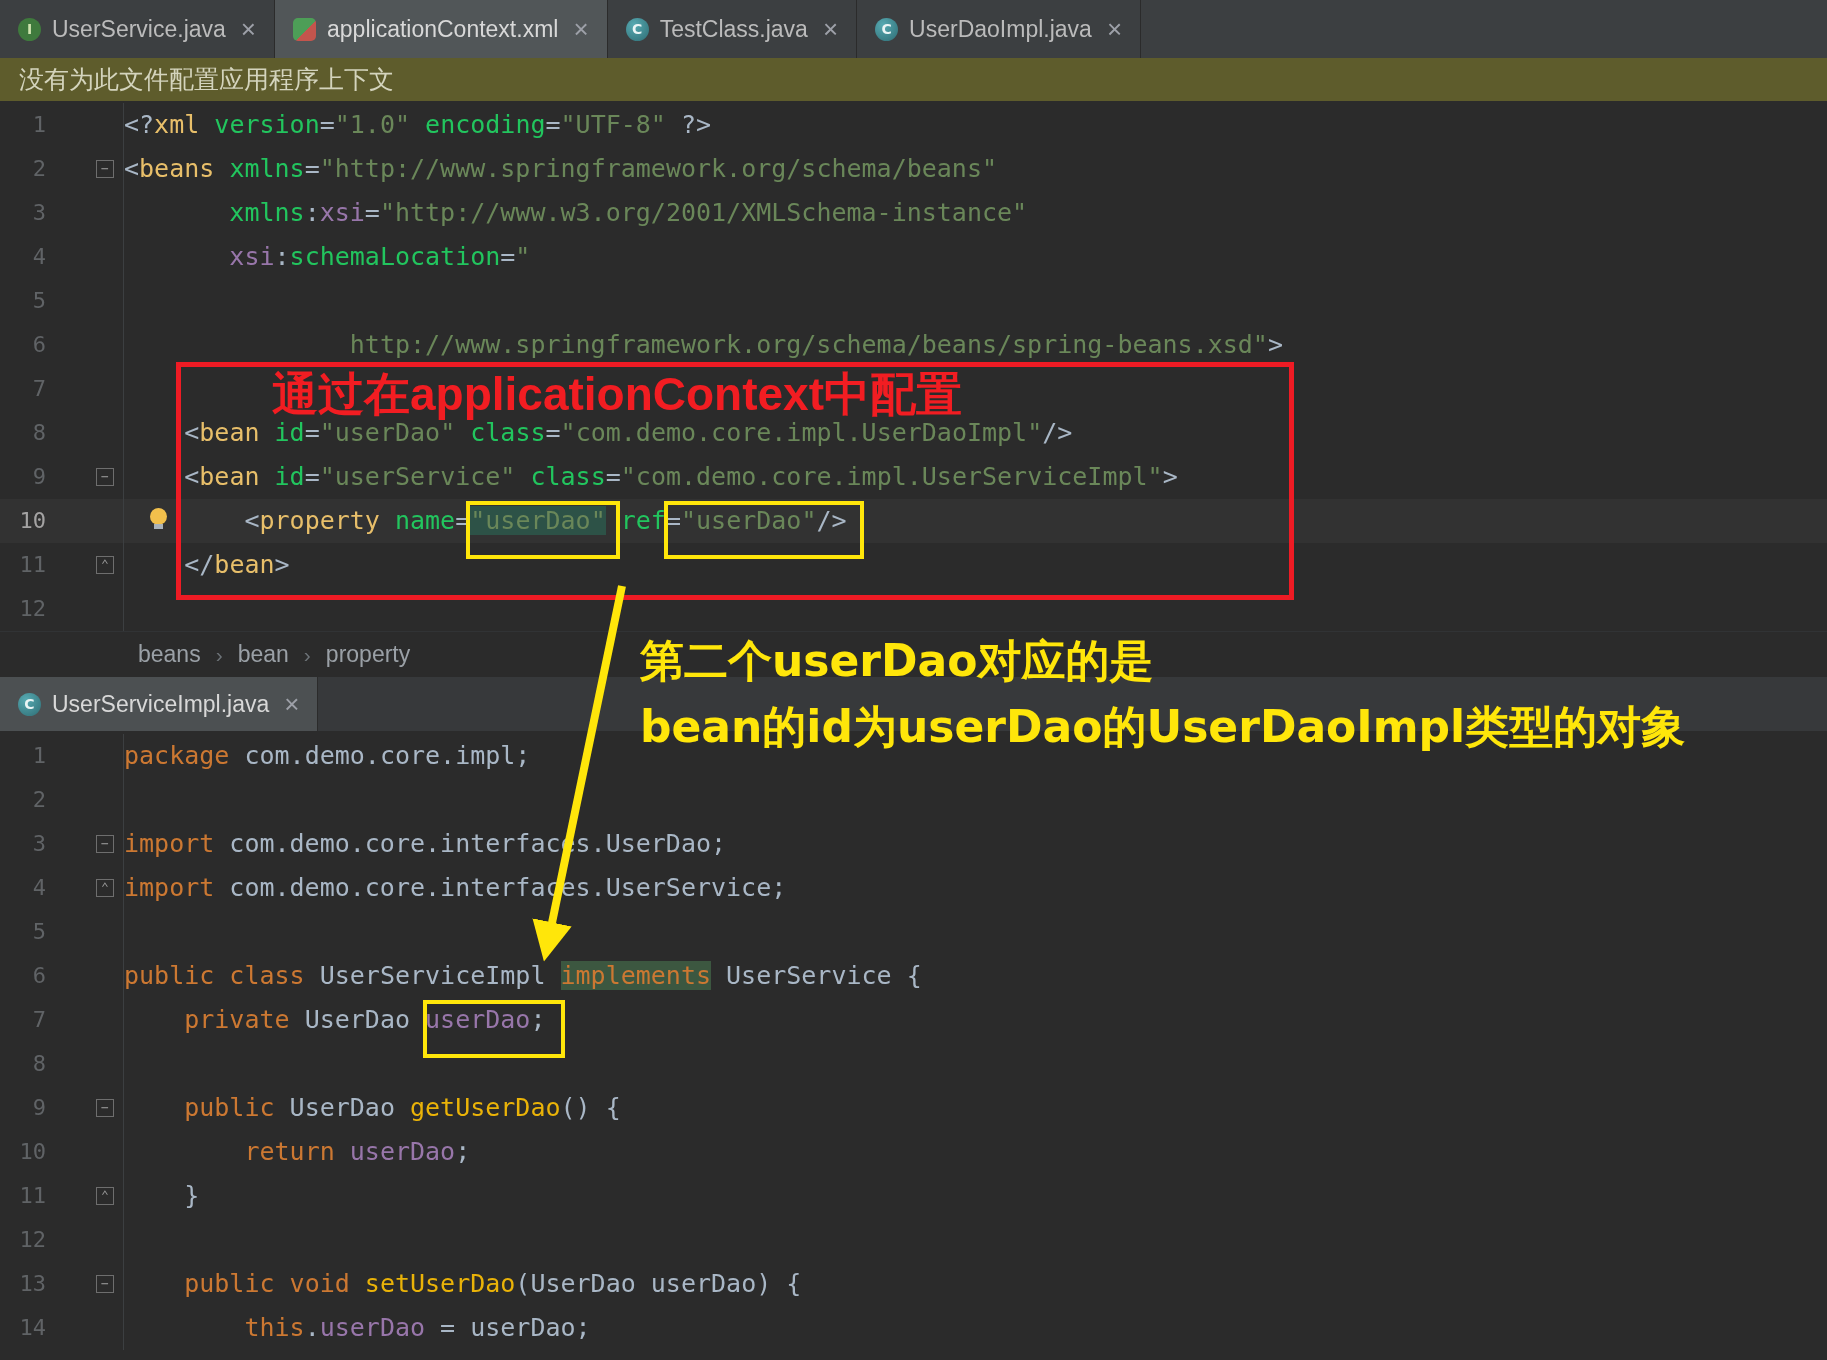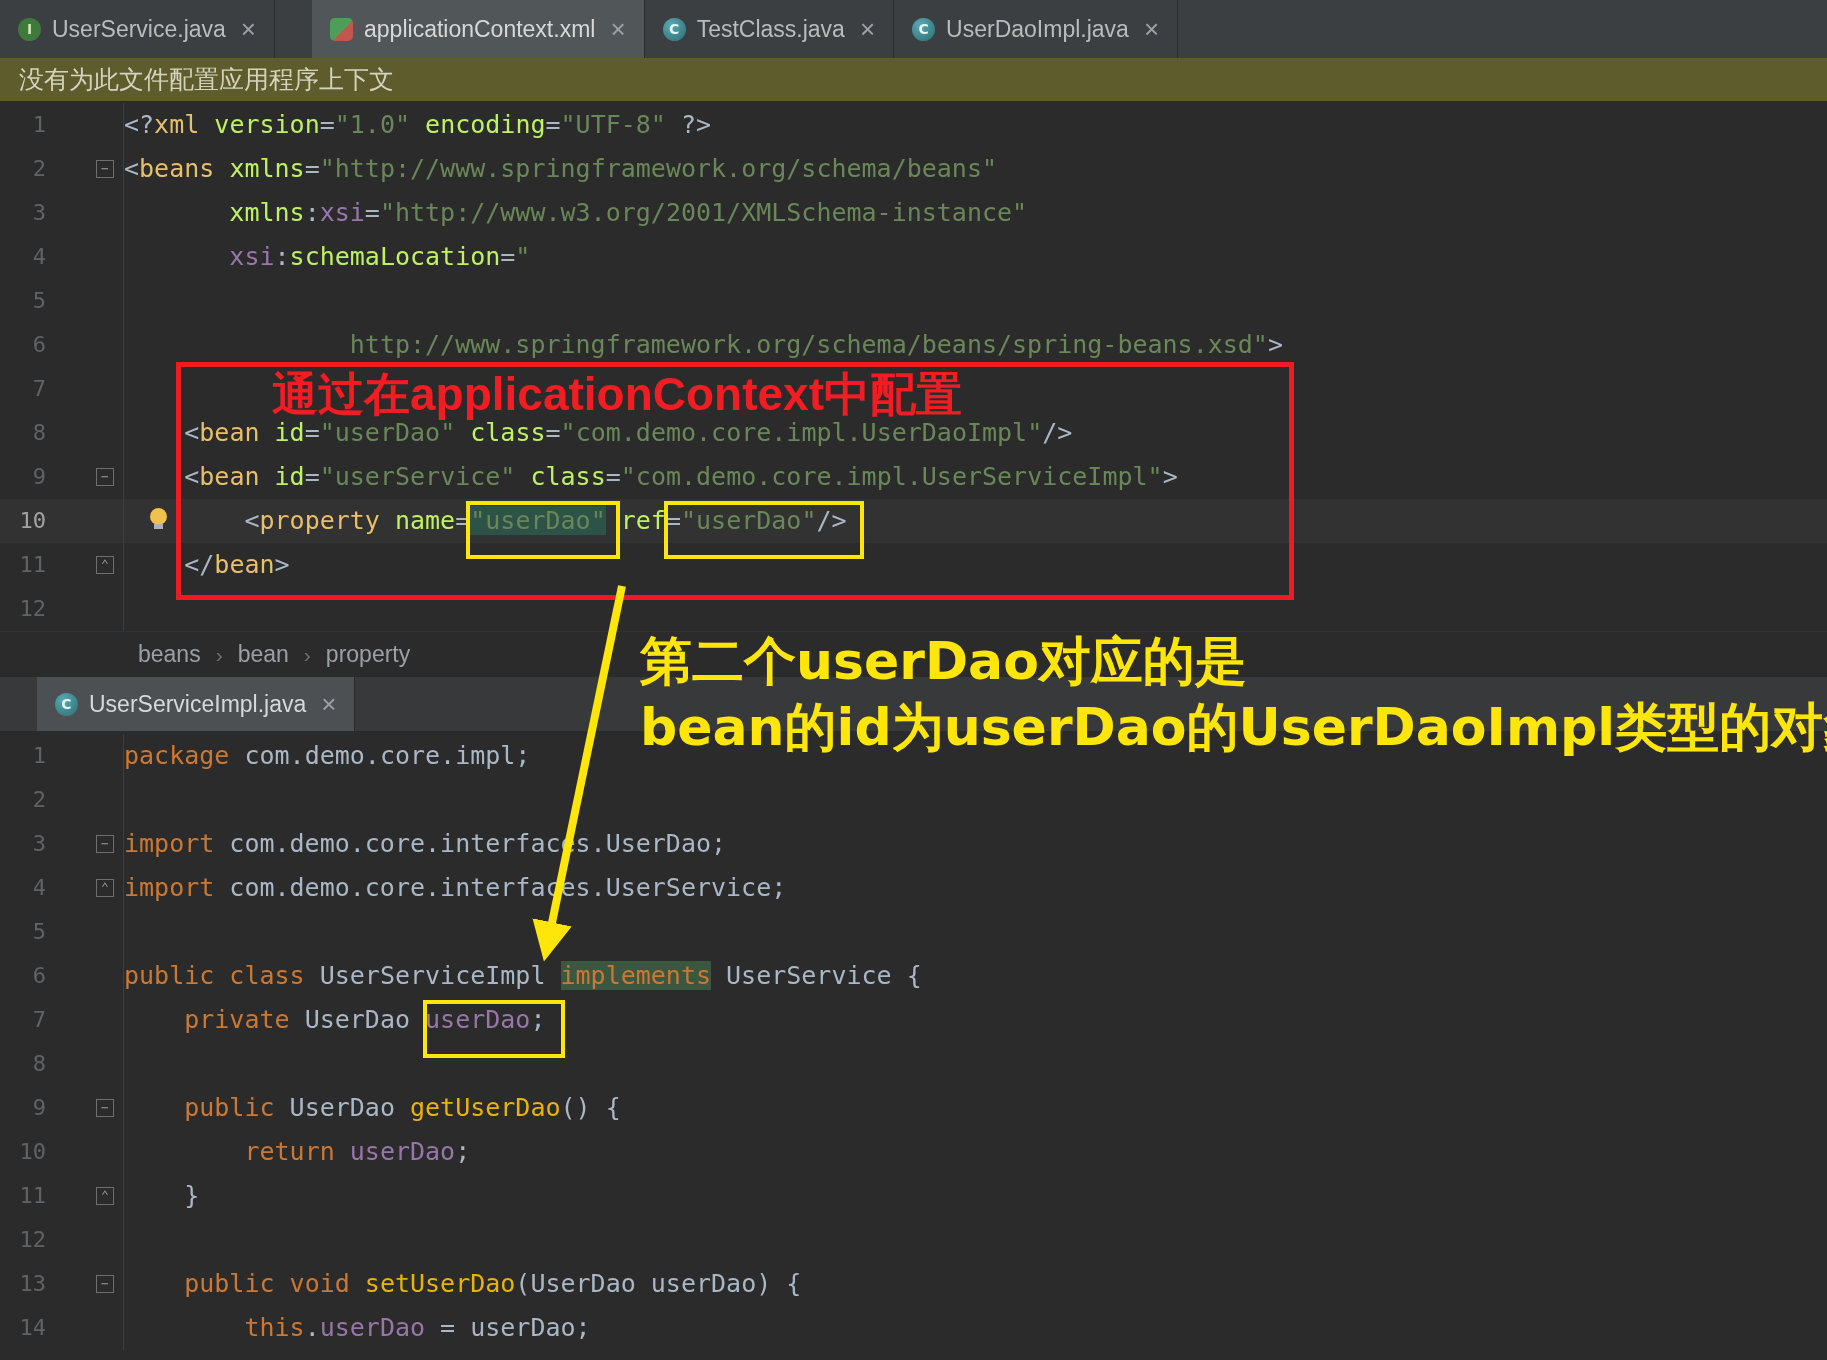--- a/index.html
+++ b/index.html
@@ -4,21 +4,21 @@
 <style>
   * { margin:0; padding:0; box-sizing:border-box; }
   html,body { width:1827px; height:1360px; overflow:hidden; }
   body { background:#2b2b2b; font-family:"Liberation Sans", sans-serif; position:relative; }
 
   
   .tabbar { display:flex; align-items:stretch; background:#3c3f41; height:58px; }
   .tabbar.bottom { height:54px; background:#37393b; }
   .tab { display:flex; align-items:center; gap:11px; padding:0 18px; border-right:1px solid #2b2b2b;
          color:#bbbbbb; font-size:23px; white-space:nowrap; }
-  .tab.active { background:#515658; color:#d8d8d8;margin-left:37px; }
+  .tab.active { background:#515658; color:#d8d8d8; }
   .tabbar.bottom .tab.active { background:#4c5052; }
   .ticon { width:23px; height:23px; flex:none; border-radius:50%; display:flex; align-items:center;
            justify-content:center; font-size:14px; font-weight:bold; font-family:"DejaVu Sans", sans-serif; }
   .icon-interface { background:#3f7a3d; color:#cfe3ae; }
   .icon-class { background:radial-gradient(circle at 35% 30%, #57aab2, #2e6d74); color:#eaf5f5; }
   .icon-spring { border-radius:5px; background:linear-gradient(135deg,#4d9e57 55%, #c4554d 55%); }
   .tclose { color:#9da0a8; font-size:26px; line-height:1; margin-left:4px; }
 
   
   .notif { height:43px; background:#5e5c2c; color:#d4d4bd; font-size:25px;
@@ -35,21 +35,21 @@
   .foldcol { width:78px; flex:none; position:relative; border-right:1px solid #3c3f41; }
   .foldbox { position:absolute; right:9px; top:50%; transform:translateY(-50%);
              width:18px; height:18px; border:1px solid #6e6e6e; background:#2b2b2b;
              color:#9a9a9a; font-size:13px; line-height:16px; text-align:center; }
   .codecell { flex:1; white-space:pre; position:relative; color:#a9b7c6; }
   .bulb { position:absolute; left:26px; top:9px; width:17px; height:17px;
           border-radius:50%; background:#f2c04c; }
   .bulb::after { content:""; position:absolute; left:4px; bottom:-4px; width:9px; height:5px; background:#a9b2ba; }
 
   .tk-tag   { color:#e8bf6a; }
-  .tk-attr  { color:#bef264;text-align:center; }
+  .tk-attr  { color:#22c55e;text-align:center; }
   .tk-ns    { color:#9876aa; }
   .tk-str   { color:#6a8759; }
   .tk-punc  { color:#a9b7c6; }
   .tk-plain { color:#a9b7c6; }
   .tk-kw    { color:#cc7832; }
   .tk-field { color:#9876aa; }
   .tk-method{ color:#eab308; }
   .hl-sel   { background:#2d5247; }
   .hl-impl  { background:#3c5740; }
 
@@ -63,21 +63,21 @@
   .overlay { position:absolute; inset:0; pointer-events:none; z-index:50; }
   .red-box { position:absolute; left:176px; top:362px; width:1118px; height:238px;
              border:5px solid #ee1b24; }
   .red-caption { position:absolute; left:272px; top:364px; color:#f21d22;
                  font-size:46px; font-weight:bold; font-family:Liberation Sans, sans-serif; white-space:nowrap; }
   .ybox { position:absolute; border:4px solid #ffe60a; }
   .ybox1 { left:466px; top:501px; width:154px; height:58px; }
   .ybox2 { left:664px; top:501px; width:200px; height:58px; }
   .ybox3 { left:423px; top:1000px; width:142px; height:58px; }
   .arrow-svg { position:absolute; inset:0; width:1827px; height:1360px; }
-  .ycap { position:absolute; color:#ffe60a; font-size:52px; font-weight:bold;
+  .ycap { position:absolute; color:#ffe60a; font-size:44px; font-weight:bold;
           font-family:"DejaVu Sans", sans-serif; white-space:nowrap; line-height:60px; }
   .ycap1 { left:640px; top:631px; }
   .ycap2 { left:640px; top:697px; }
 </style>
 </head>
 <body>
 
 <div class="tabbar">
   <div class="tab">
     <span class="ticon icon-interface">I</span>

